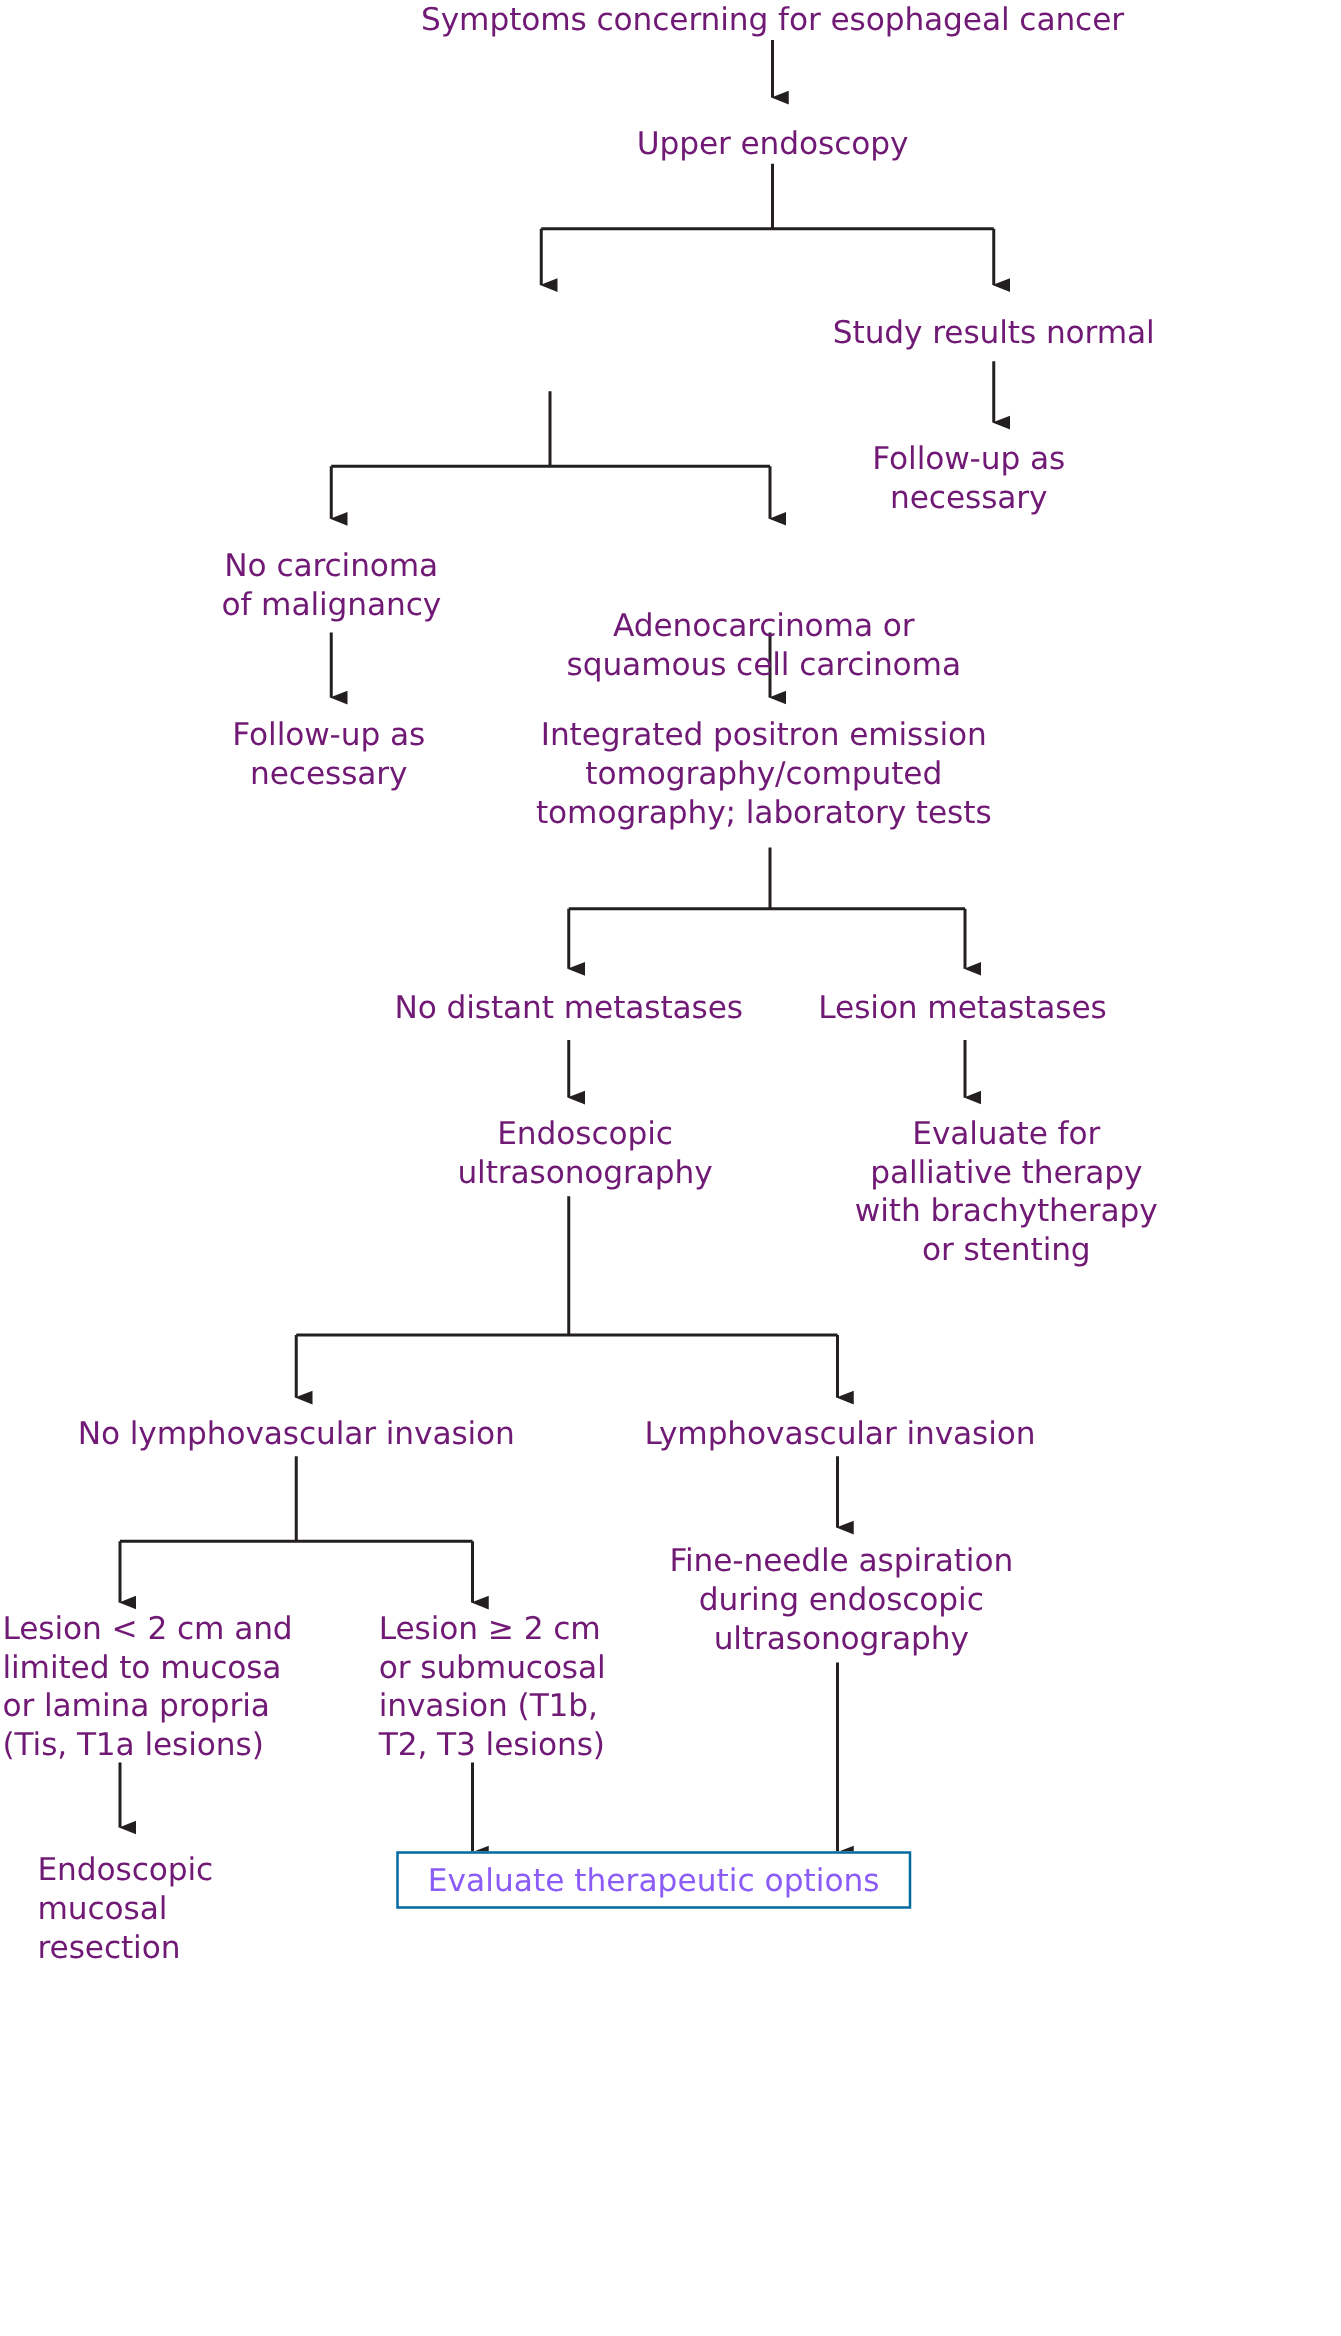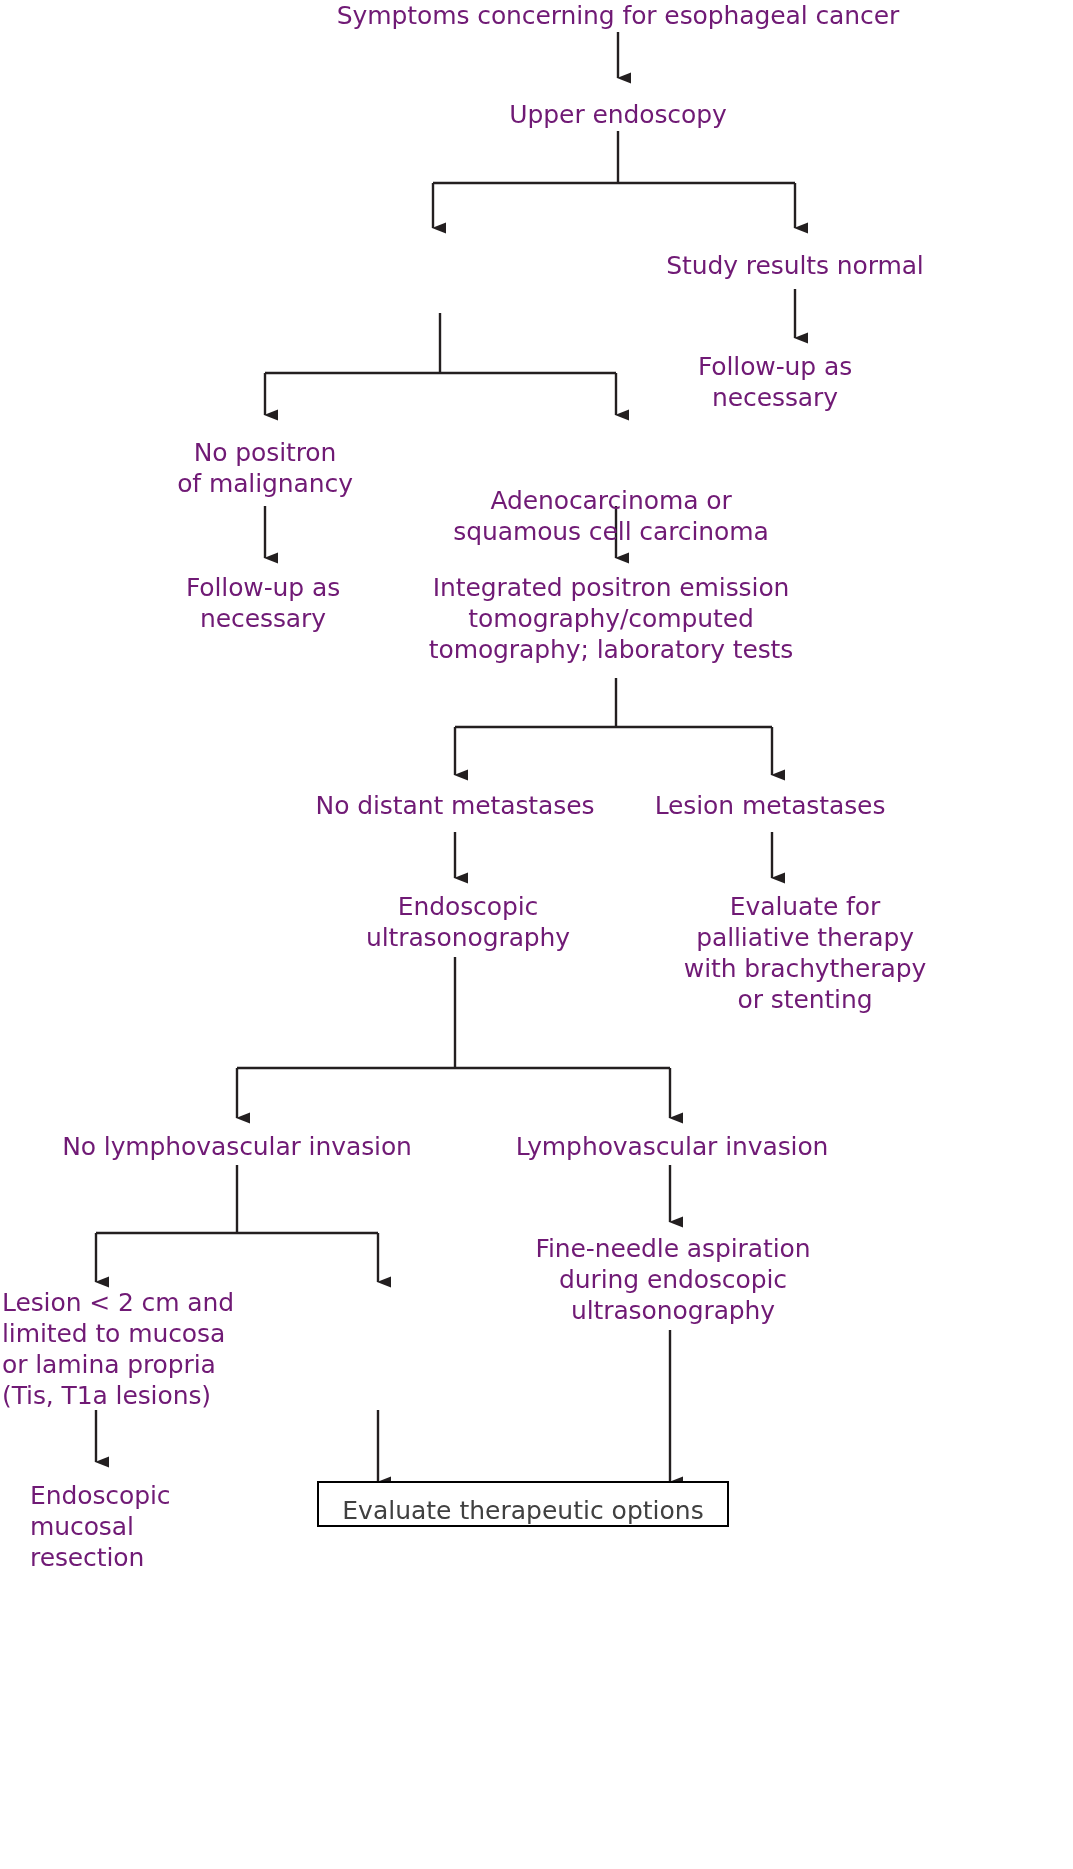--- a/index.html
+++ b/index.html
@@ -29,27 +29,27 @@
     font-size: 25px;
     line-height: 31px;
     font-weight: 400;
     white-space: pre;
     letter-spacing: -0.1px;
   }
   .node.center  { text-align: center; transform: translateX(-50%); }
   .node.leftal  { text-align: left; }
   .box-node {
     position: absolute;
-    border: 2px solid #000000;
+    border: 2px solid #0369a1;
     background: #ffffff;
     box-sizing: border-box;
     display: flex;
-    align-items: flex-end;
+    align-items: center;
     justify-content: center;
-    color: #404040;
+    color: #8b5cf6;
     font-size: 25px;
   }
 </style>
 </head>
 <body>
 
 <div id="chart-root">
 
   <svg id="wires" viewBox="0 0 1073 1869" width="1073" height="1869" aria-hidden="true">
     <defs>
@@ -109,21 +109,21 @@
   <div class="node center" style="left:618px; top:0px;">Symptoms concerning for esophageal cancer</div>
 
   <div class="node center" style="left:618px; top:99px;">Upper endoscopy</div>
 
 
   <div class="node center" style="left:795px; top:250px;">Study results normal</div>
 
   <div class="node center" style="left:775px; top:351px;">Follow-up as
 necessary</div>
 
-  <div class="node center" style="left:265px; top:437px;">No positron
+  <div class="node center" style="left:265px; top:437px;">No carcinoma
 of malignancy</div>
 
   <div class="node center" style="left:611px; top:437px;margin-top:48px;">Adenocarcinoma or
 squamous cell carcinoma</div>
 
   <div class="node center" style="left:263px; top:572px;">Follow-up as
 necessary</div>
 
   <div class="node center" style="left:455px; top:790px;">No distant metastases</div>
 
@@ -143,20 +143,24 @@
 
   <div class="node center" style="left:237px; top:1131px;">No lymphovascular invasion</div>
 
   <div class="node center" style="left:672px; top:1131px;">Lymphovascular invasion</div>
 
   <div class="node leftal" style="left:2px; top:1287px;">Lesion &lt; 2 cm and
 limited to mucosa
 or lamina propria
 (Tis, T1a lesions)</div>
 
+  <div class="node leftal" style="left:303px; top:1287px;">Lesion ≥ 2 cm
+or submucosal
+invasion (T1b,
+T2, T3 lesions)</div>
 
   <div class="node center" style="left:673px; top:1233px;">Fine-needle aspiration
 during endoscopic
 ultrasonography</div>
 
   <div class="node leftal" style="left:30px; top:1480px;">Endoscopic
 mucosal
 resection</div>
 
   <div class="box-node" style="left:317px; top:1481px; width:412px; height:46px;">

